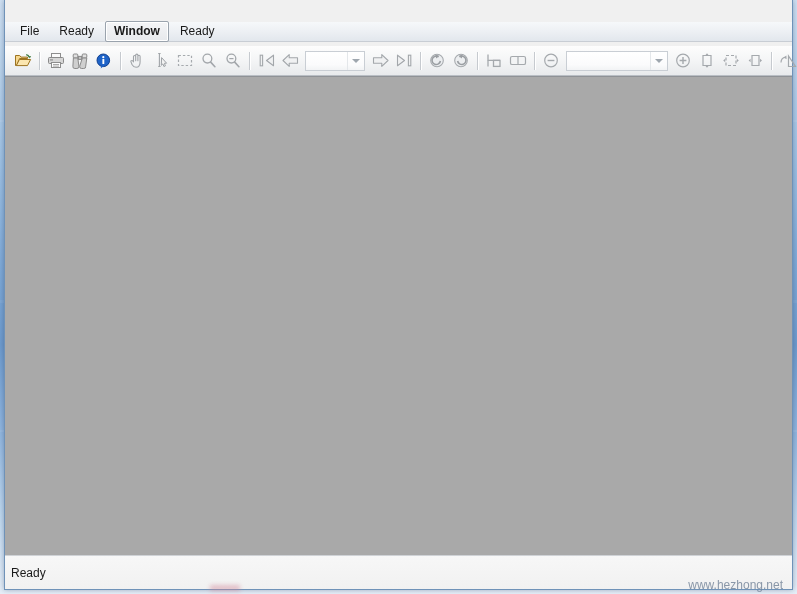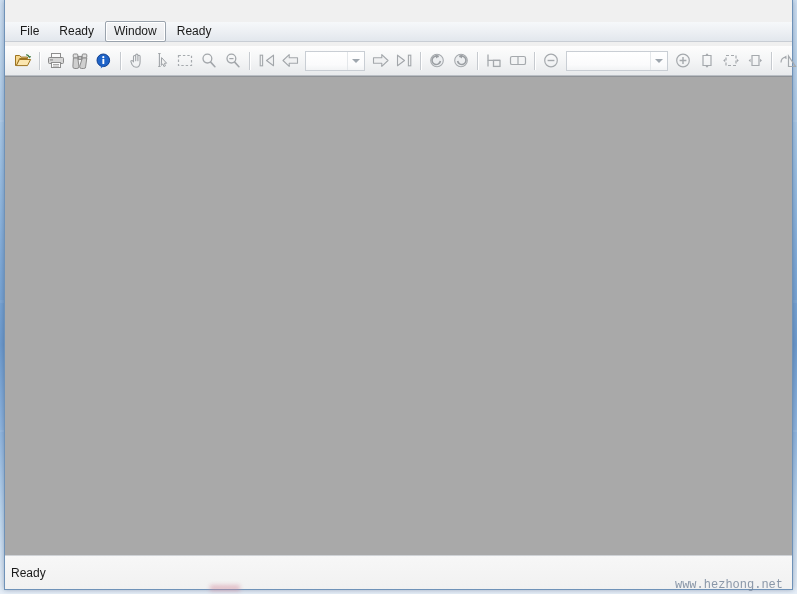--- a/index.html
+++ b/index.html
@@ -184,20 +184,21 @@
     margin-right: 2px;
     border: 1px solid transparent;
     border-radius: 2px;
     line-height: 15px;
     white-space: nowrap;
   }
   .menu-item.active {
     border-color: #9aa3ad;
     background: linear-gradient(180deg, #f4f5f7 0%, #e7e9ec 100%);
     box-shadow: inset 0 0 0 1px #ffffff;
+    font-weight: bold;
   }
 
   
   .toolbar {
     position: absolute;
     left: 0; top: 46px;
     width: 787px;
     height: 30px;
     background: linear-gradient(180deg, #fdfdfd 0%, #f4f5f6 50%, #e8eaec 100%);
     border-bottom: 1px solid #b9bec4;
@@ -297,21 +298,21 @@
     letter-spacing: 3px;
     line-height: 30px;
     white-space: nowrap;
   }
 
   
   .watermark-bottom {
     position: absolute;
     right: 14px;
     top: 578px;
-    font-family: Liberation Mono, monospace;
+    font-family: Liberation Sans, sans-serif;
     font-size: 12px;
     color: rgba(120,135,155,0.85);
     white-space: nowrap;
     z-index: 5;
   }
 
   .pink-smudge {
     position: absolute;
     left: 210px; top: 585px;
     width: 30px; height: 6px;

